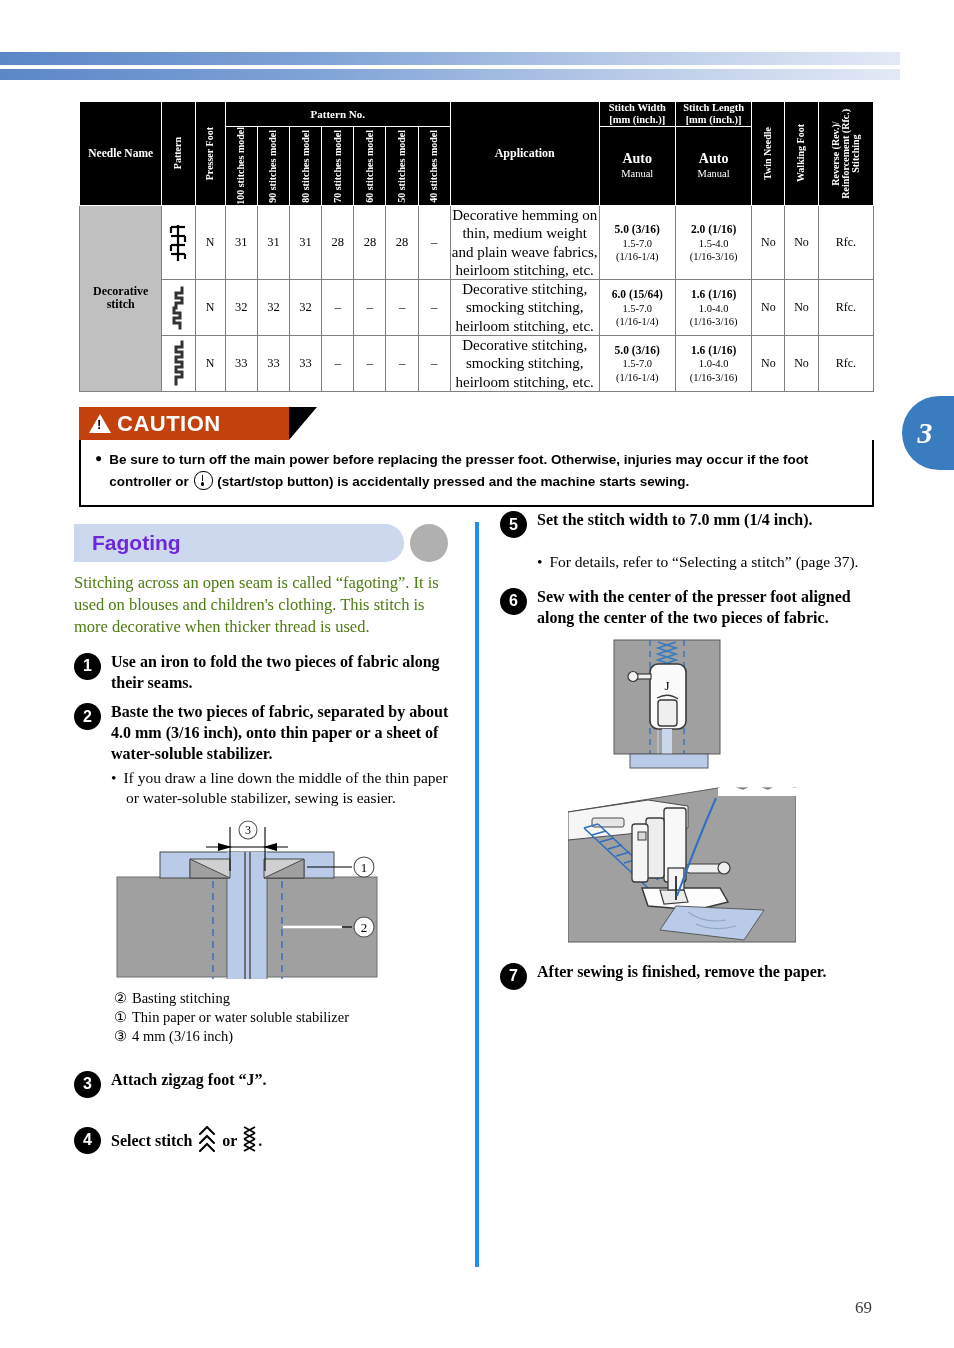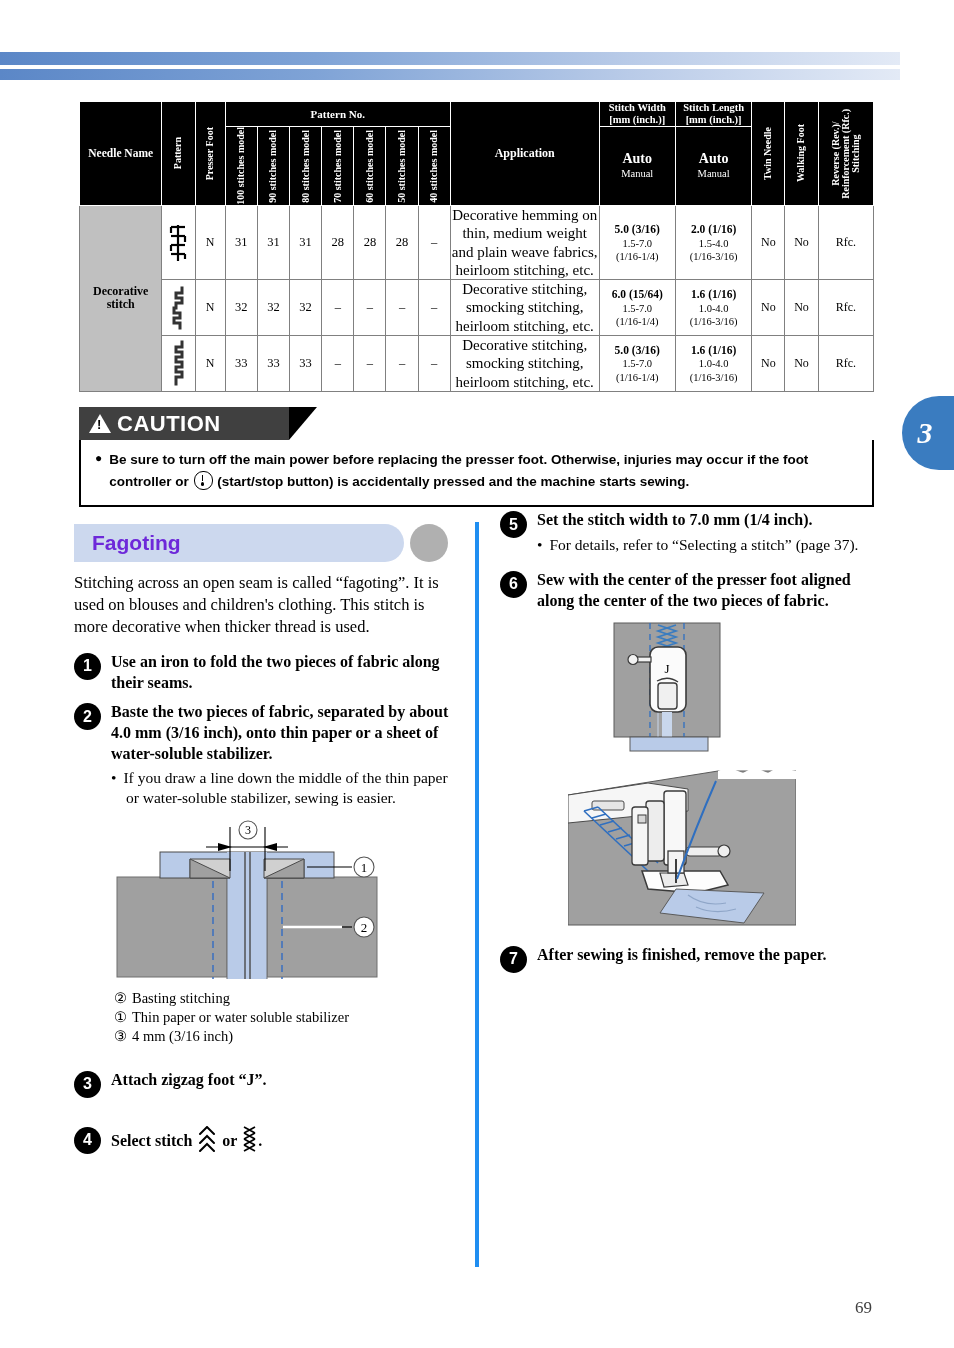--- a/index.html
+++ b/index.html
@@ -139,21 +139,21 @@
   .caution-wrap {
     position: absolute;
     left: 79px;
     top: 407px;
     width: 795px;
   }
   .caution-tab {
     position: relative;
     width: 210px;
     height: 33px;
-    background: #404040;
+    background: #c2410c;
     display: flex;
     align-items: center;
     padding-left: 10px;
     box-sizing: border-box;
   }
   .caution-tab:after {
     content: "";
     position: absolute;
     left: 210px;
     top: 0;
@@ -278,21 +278,21 @@
     left: 18px; top: 7px;
     font-family: "Liberation Sans", sans-serif;
     font-size: 21px;
     font-weight: bold;
     color: #6d28d9;
   }
 
   .intro-para {
     font-size: 16.5px;
     line-height: 1.33;
-    color: #000000;
+    color: #4d7c0f;
     margin: 4px 0 14px 0;
   }
 
   
   .step {
     display: flex;
     align-items: flex-start;
     margin-bottom: 9px;
   }
   .step-num {
@@ -684,21 +684,21 @@
   </div>
 
 </div>
 
 <div class="col-right">
 
   <div class="step">
     <div class="step-num">5</div>
     <div class="step-body">
       <div class="step-title">Set the stitch width to 7.0 mm (1/4 inch).</div>
-      <ul class="sub-bullets" style="margin-top:4px">
+      <ul class="sub-bullets" style="margin-top:21px">
         <li>For details, refer to “Selecting a stitch” (page 37).</li>
       </ul>
     </div>
   </div>
 
   <div class="step" style="margin-top:14px">
     <div class="step-num">6</div>
     <div class="step-body">
       <div class="step-title">Sew with the center of the presser foot aligned along the center of the two pieces of fabric.</div>
     </div>

